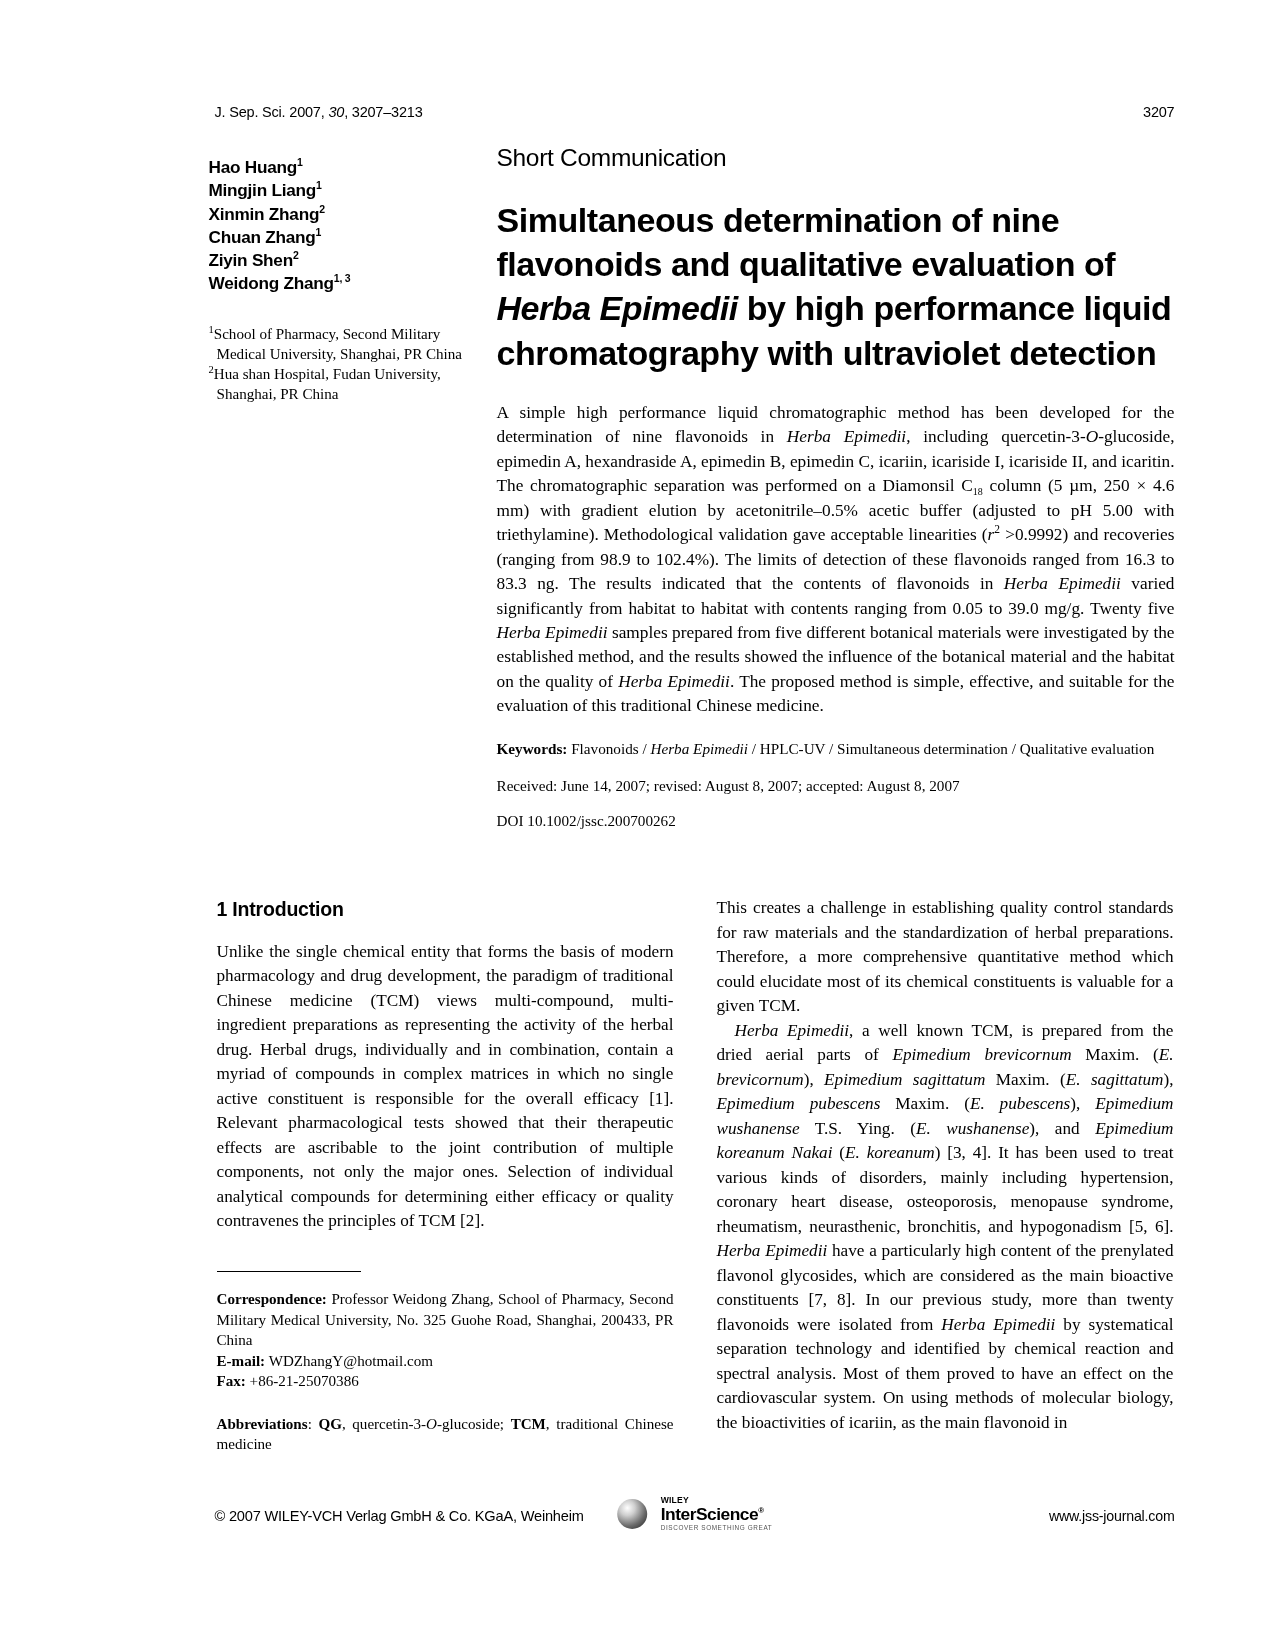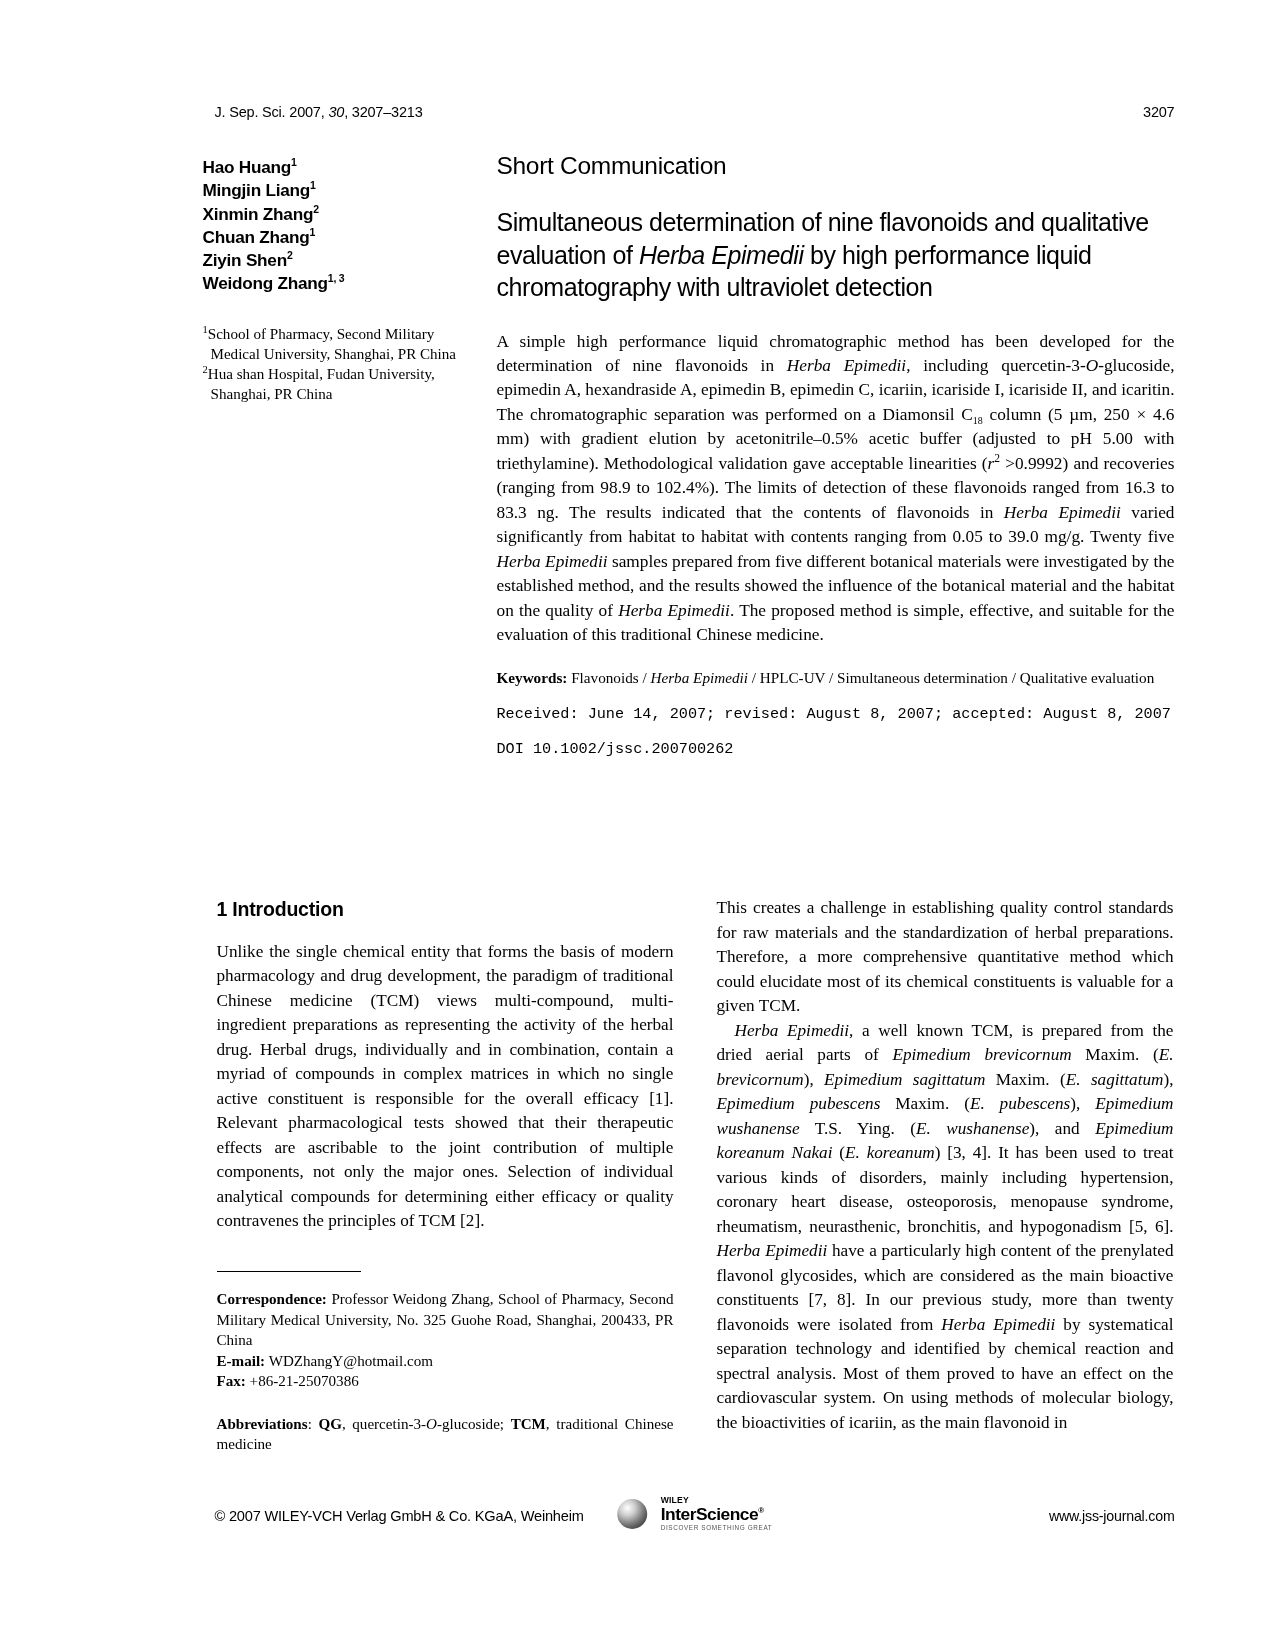--- a/index.html
+++ b/index.html
@@ -29,21 +29,21 @@
     align-items: baseline;
     font-family: "Liberation Sans", sans-serif;
     font-size: 14.5px;
     letter-spacing: -0.2px;
   }
   .runhead .vol { font-style: italic; }
 
   
   .rail {
     position: absolute;
-    left: 106px;
+    left: 112px;
     top: 140px;
     width: 256px;
   }
   .authors {
     font-family: "Liberation Sans", sans-serif;
     font-weight: bold;
     font-size: 17.2px;
     line-height: 1.355;
     letter-spacing: -0.25px;
   }
@@ -54,33 +54,33 @@
     font-size: 15.1px;
     line-height: 1.335;
   }
   .affil { text-indent: 0; padding-left: 8px; }
   .affil > .sup { margin-left: -8px; font-size: 10.5px; vertical-align: super; line-height: 0; }
 
   
   .main {
     position: absolute;
     left: 400px;
-    top: 136px;
+    top: 128px;
     width: 678px;
   }
   .sectionkind {
     font-family: "Liberation Sans", sans-serif;
     font-size: 24.5px;
     letter-spacing: -0.3px;
     margin-bottom: 26px;
   }
   .title {
     font-family: "Liberation Sans", sans-serif;
-    font-weight: normal;
-    font-size: 25px;
+    font-weight: bold;
+    font-size: 34px;
     line-height: 1.3;
     letter-spacing: -0.45px;
     margin-bottom: 26px;
   }
   .title i { font-style: italic; }
 
   .abstract {
     font-family: "Liberation Serif", serif;
     font-size: 17.3px;
     line-height: 1.415;
@@ -96,21 +96,21 @@
     font-family: "Liberation Serif", serif;
     font-size: 15.2px;
     line-height: 1.36;
     text-align: left;
   }
   .keywords b { font-weight: bold; }
   .keywords i { font-style: italic; }
 
   .dateline, .doiline {
     margin-top: 17px;
-    font-family: Liberation Mono, monospace;
+    font-family: Liberation Serif, serif;
     font-size: 15.2px;
   }
 
   
   .col {
     position: absolute;
     top: 880px;
     width: 457px;
     font-family: "Liberation Serif", serif;
     font-size: 17.2px;

